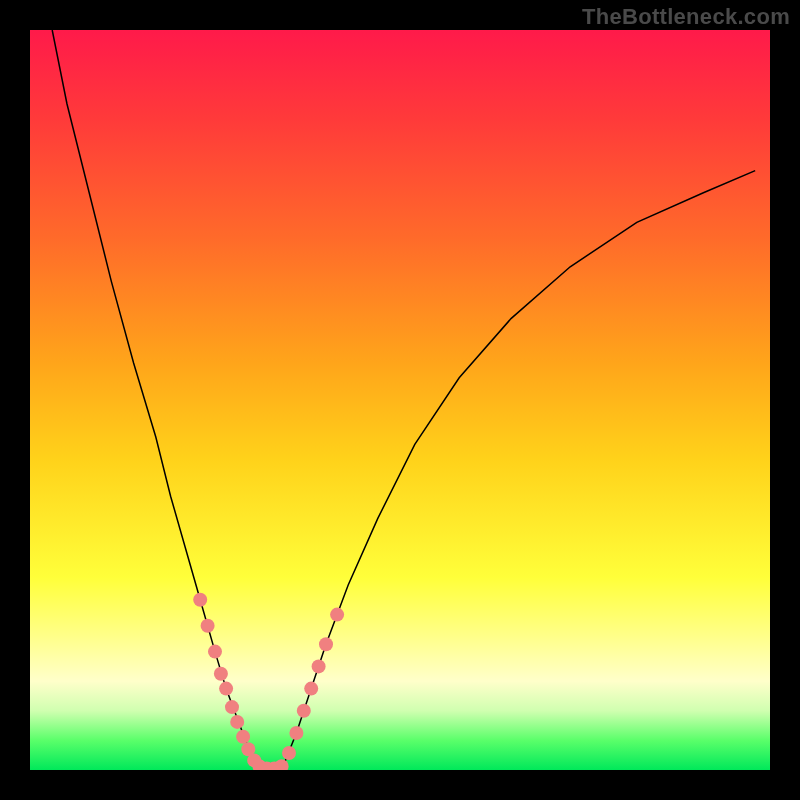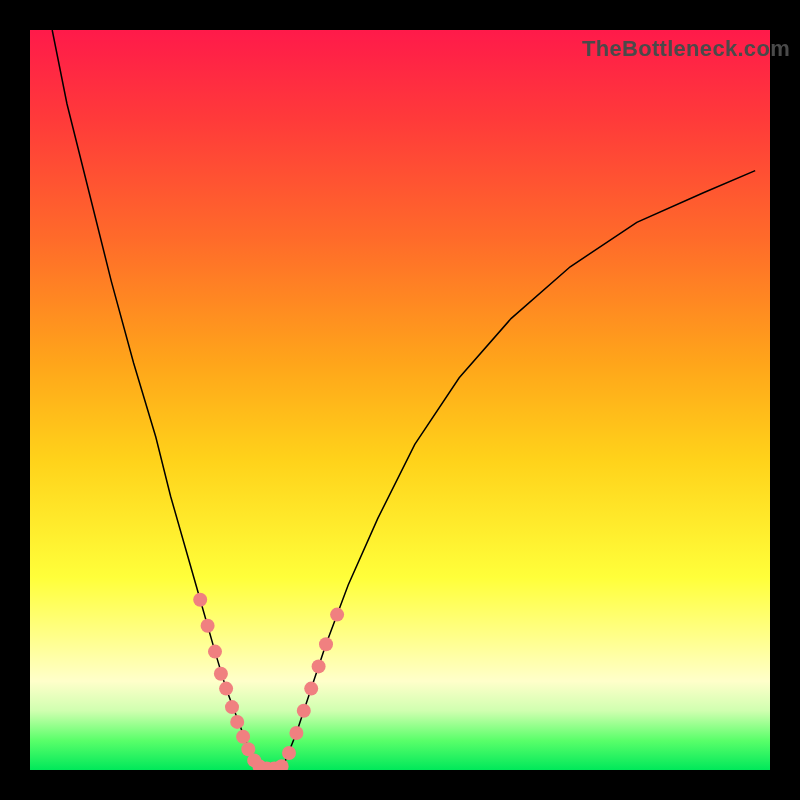--- a/index.html
+++ b/index.html
@@ -32,21 +32,20 @@
     );
   }
   .watermark {
     position: absolute;
     top: 4px;
     right: 10px;
     color: #4a4a4a;
     font-size: 22px;
     font-weight: 600;
     letter-spacing: 0.3px;
-    margin-top: 32px;
   }
   svg.plot {
     position: absolute;
     left: 0;
     top: 0;
     width: 740px;
     height: 740px;
   }
   .curve {
     fill: none;

